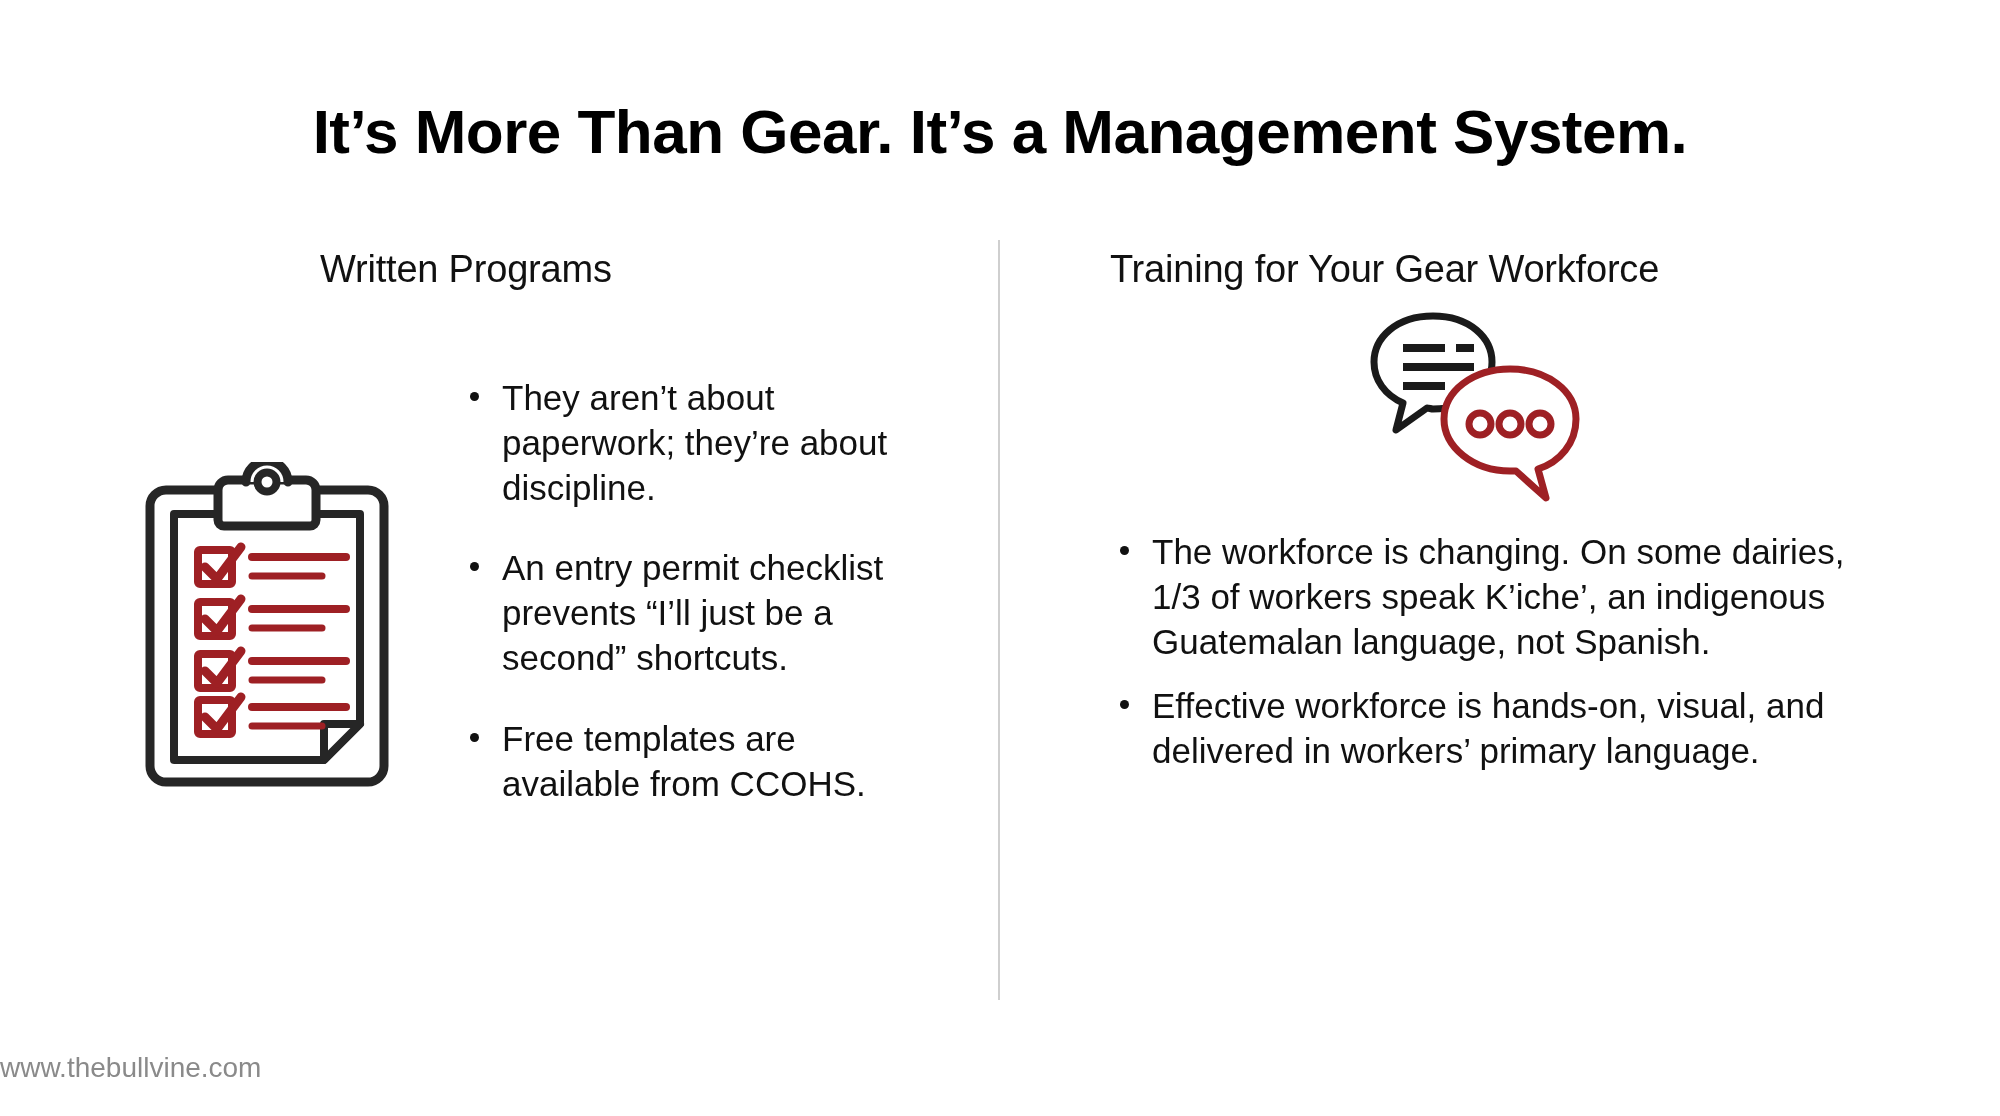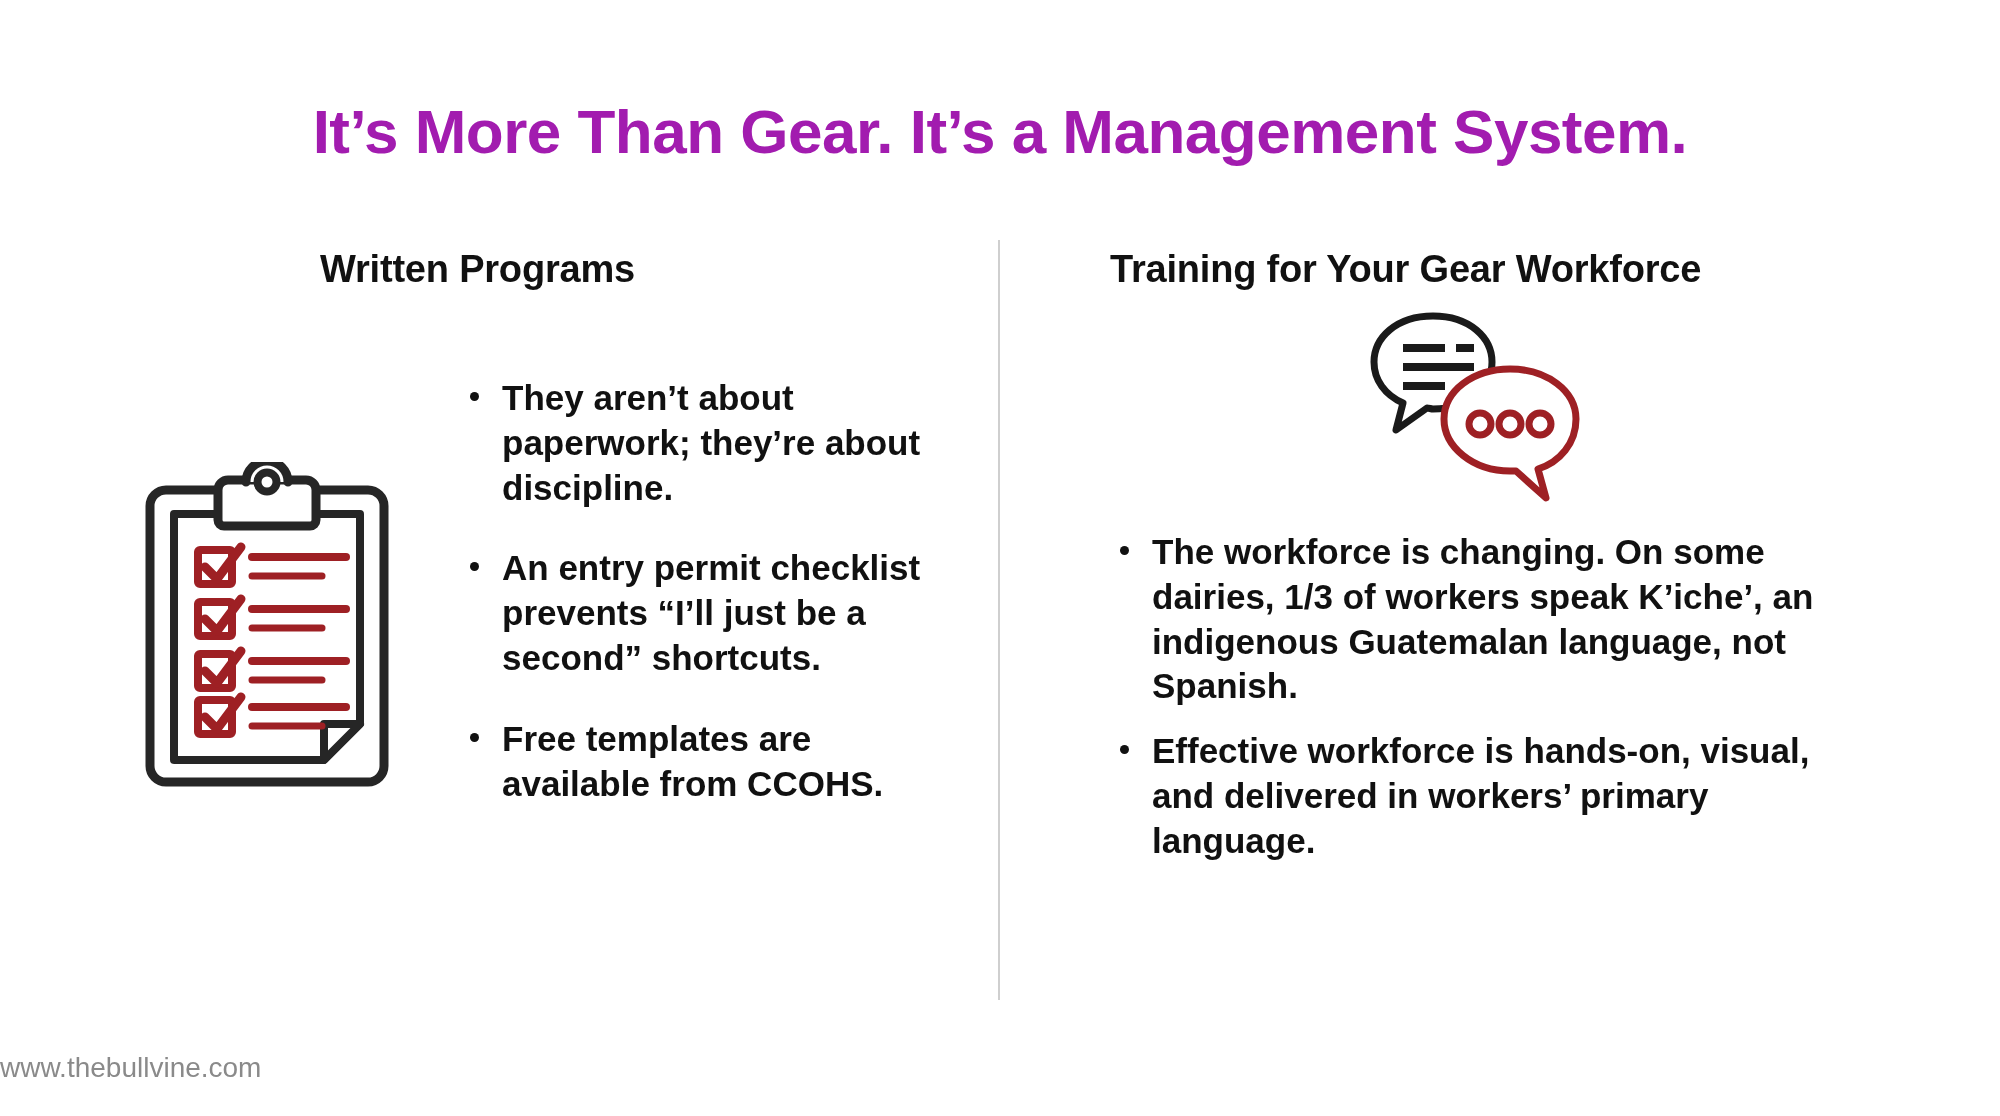--- a/index.html
+++ b/index.html
@@ -22,39 +22,39 @@
   
   #title {
     position: absolute;
     top: 98px;
     left: 0;
     width: 2000px;
     text-align: center;
     font-size: 62px;
     font-weight: 700;
     letter-spacing: -0.5px;
-    color: #a21caf;
+    color: #000000;
     line-height: 1.1;
   }
 
   
   #divider {
     position: absolute;
     left: 998px;
     top: 240px;
     width: 2px;
     height: 760px;
     background: #cfcfcf;
   }
 
   
   .col-heading {
     position: absolute;
     font-size: 38px;
-    font-weight: 700;
+    font-weight: 400;
     color: #111111;
     letter-spacing: -0.2px;
     white-space: nowrap;
   }
   #heading-left  { top: 248px; left: 320px; }
   #heading-right { top: 248px; left: 1110px; }
 
   
   #clipboard-wrap {
     position: absolute;
@@ -80,21 +80,20 @@
 
   ul.bullets {
     list-style: none;
     margin: 0;
     padding: 0;
   }
   ul.bullets li {
     position: relative;
     padding-left: 40px;
     color: #111111;
-    font-weight: bold;
   }
   ul.bullets li .dot {
     position: absolute;
     left: 8px;
     top: 0.46em;
     width: 9px;
     height: 9px;
     border-radius: 50%;
     background: #111111;
   }

